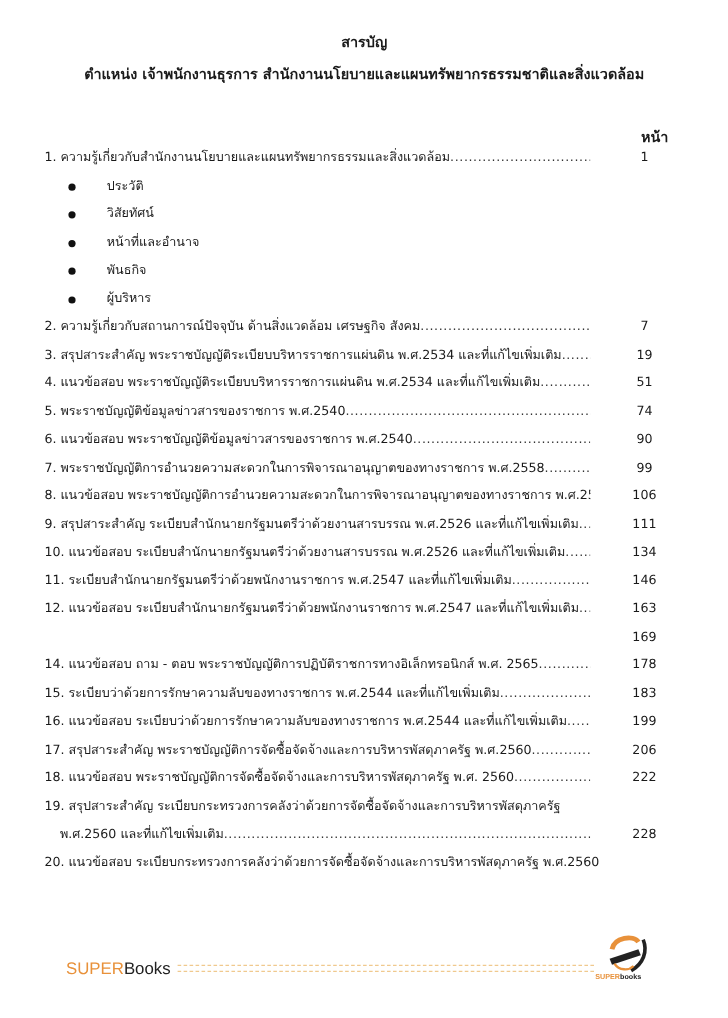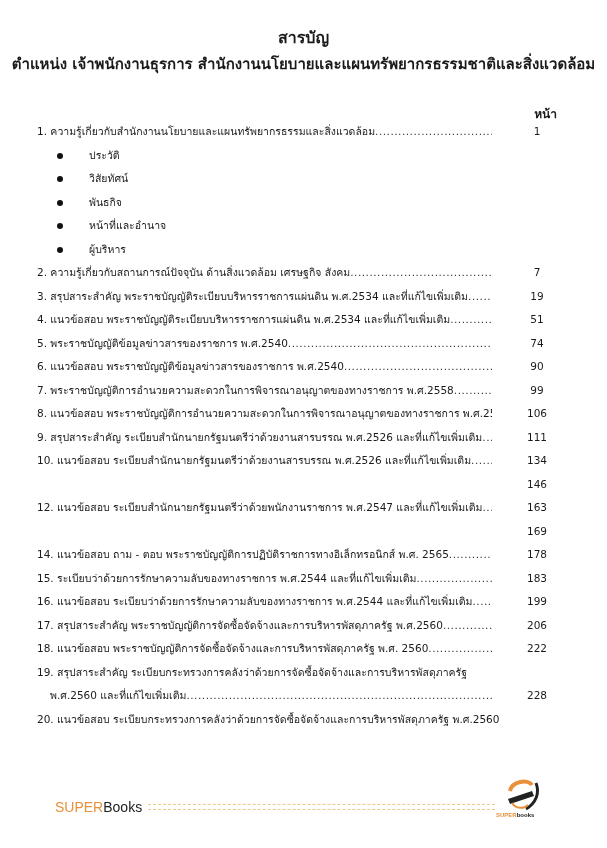--- a/index.html
+++ b/index.html
@@ -14,25 +14,25 @@
       overflow: hidden;
       font-family: "DejaVu Sans", "Liberation Sans", sans-serif;
       color: #1a1a1a;
     }
     .title {
       position: absolute;
       left: 0;
       width: 607px;
       text-align: center;
       font-weight: bold;
-      font-size: 16px;
+      font-size: 12px;
       color: #1a1a1a;
     }
     .t1 { top: 25px; }
-    .t2 { top: 52px; font-size: 15px; }
+    .t2 { top: 52px; font-size: 12px; }
     .page-header {
       position: absolute;
       top: 104px;
       right: 50px;
       font-weight: bold;
       font-size: 12px;
     }
     .toc {
       position: absolute;
       left: 37px;
@@ -142,22 +142,22 @@
 
   <div class="row">
     <div class="lead">
         <span class="txt">1. ความรู้เกี่ยวกับสำนักงานนโยบายและแผนทรัพยากรธรรมและสิ่งแวดล้อม</span>
         <span class="dots"></span>
       </div>
     <span class="pg">1</span>
   </div>
   <div class="sub"><span class="bullet"></span><span>ประวัติ</span></div>
   <div class="sub"><span class="bullet"></span><span>วิสัยทัศน์</span></div>
+  <div class="sub"><span class="bullet"></span><span>หน้าที่และอำนาจ</span></div>
   <div class="sub"><span class="bullet"></span><span>พันธกิจ</span></div>
-  <div class="sub"><span class="bullet"></span><span>หน้าที่และอำนาจ</span></div>
   <div class="sub"><span class="bullet"></span><span>ผู้บริหาร</span></div>
 
   <div class="row">
       <div class="lead">
         <span class="txt">2. ความรู้เกี่ยวกับสถานการณ์ปัจจุบัน ด้านสิ่งแวดล้อม เศรษฐกิจ สังคม</span>
         <span class="dots"></span>
       </div>
       <span class="pg">7</span>
     </div>
   <div class="row">
@@ -210,20 +210,24 @@
       <span class="pg">111</span>
     </div>
   <div class="row">
       <div class="lead">
         <span class="txt">10. แนวข้อสอบ ระเบียบสำนักนายกรัฐมนตรีว่าด้วยงานสารบรรณ พ.ศ.2526 และที่แก้ไขเพิ่มเติม</span>
         <span class="dots"></span>
       </div>
       <span class="pg">134</span>
     </div>
   <div class="row">
+      <div class="lead">
+        <span class="txt">11. ระเบียบสำนักนายกรัฐมนตรีว่าด้วยพนักงานราชการ พ.ศ.2547 และที่แก้ไขเพิ่มเติม</span>
+        <span class="dots"></span>
+      </div>
       <span class="pg">146</span>
     </div>
   <div class="row">
       <div class="lead">
         <span class="txt">12. แนวข้อสอบ ระเบียบสำนักนายกรัฐมนตรีว่าด้วยพนักงานราชการ พ.ศ.2547 และที่แก้ไขเพิ่มเติม</span>
         <span class="dots"></span>
       </div>
       <span class="pg">163</span>
     </div>
   <div class="row">

